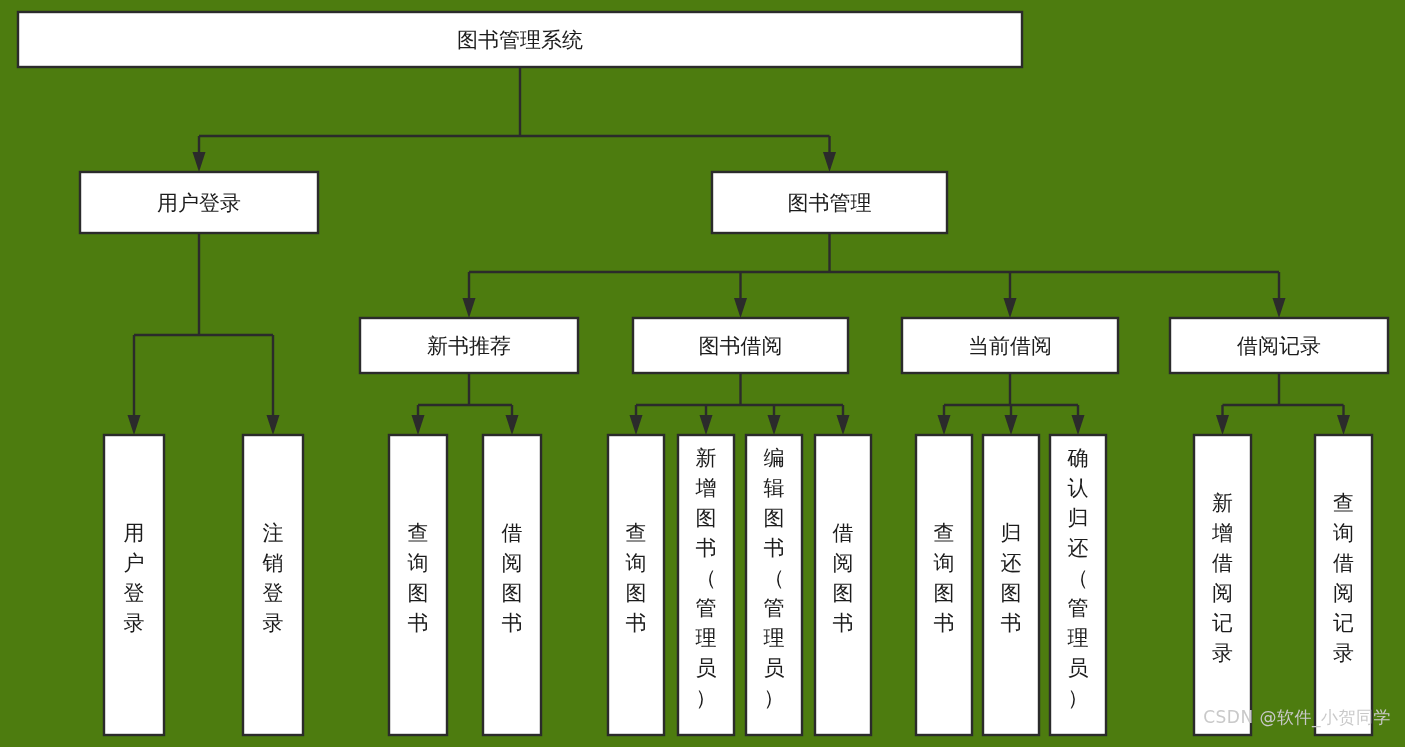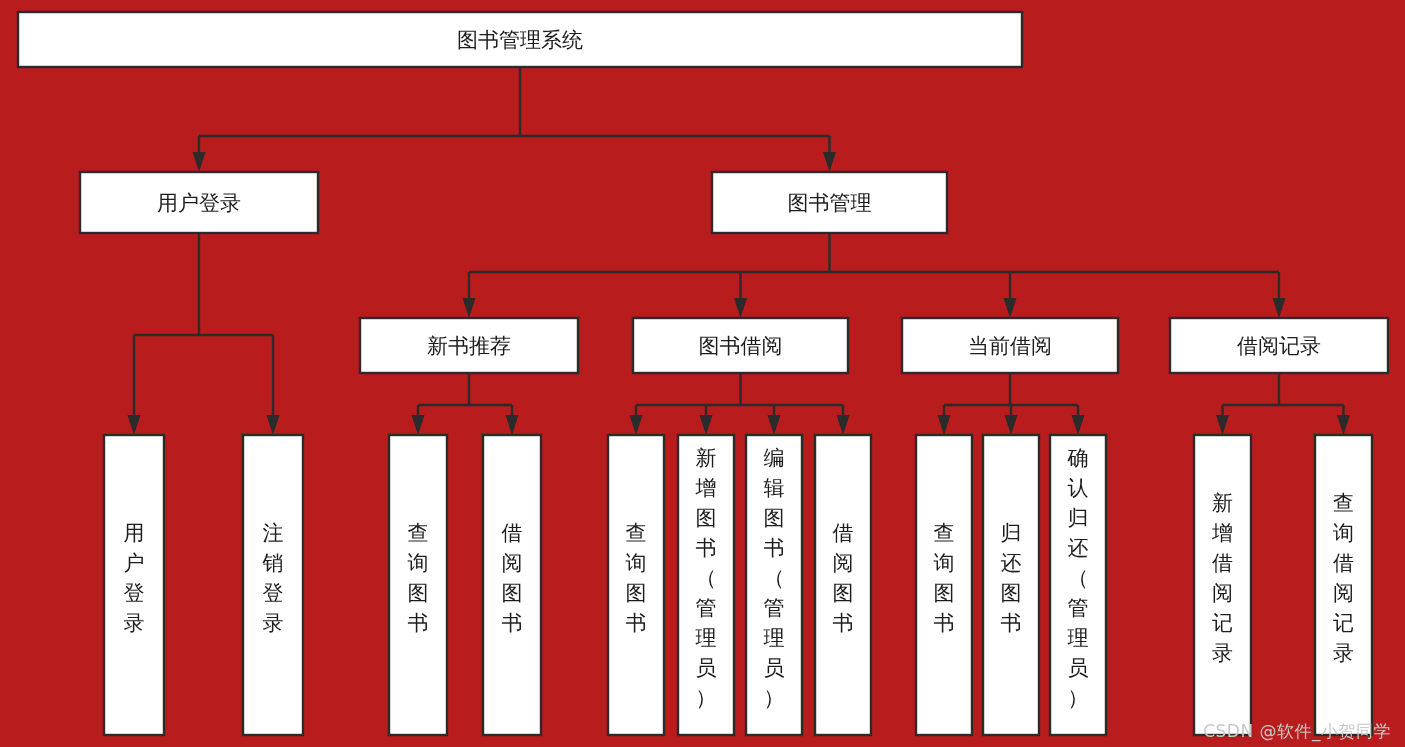--- a/index.html
+++ b/index.html
@@ -12,21 +12,21 @@
     width: 1405px;
     height: 747px;
     font-family: "DejaVu Sans", "Liberation Sans", sans-serif;
     overflow: hidden;
     position: relative;
   }
   #diagram-root {
     position: relative;
     width: 1405px;
     height: 747px;
-    background: #b91c1c;
+    background: #4d7c0f;
   }
   svg.diagram-canvas {
     position: absolute;
     left: 0;
     top: 0;
     width: 1405px;
     height: 747px;
     display: block;
   }
   .node-box {
@@ -54,21 +54,21 @@
   }
   .node-label-vertical {
     fill: #1c1c1c;
     font-family: "DejaVu Sans", "Liberation Sans", sans-serif;
     font-size: 21px;
     text-anchor: middle;
   }
   .watermark-text {
     position: absolute;
     right: 14px;
-    bottom: 4px;
+    bottom: 18px;
     color: #c9c9c9;
     font-family: "DejaVu Sans", "Liberation Sans", sans-serif;
     font-size: 17px;
     letter-spacing: 0.5px;
     white-space: nowrap;
     user-select: none;
   }
 </style>
 </head>
 <body>

